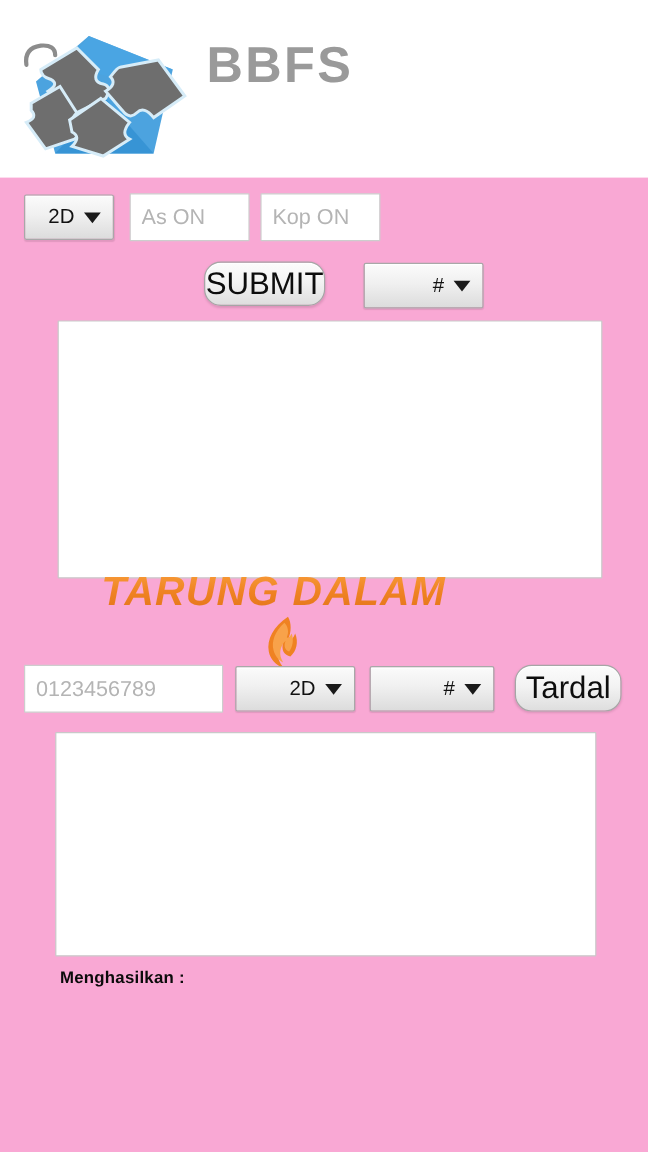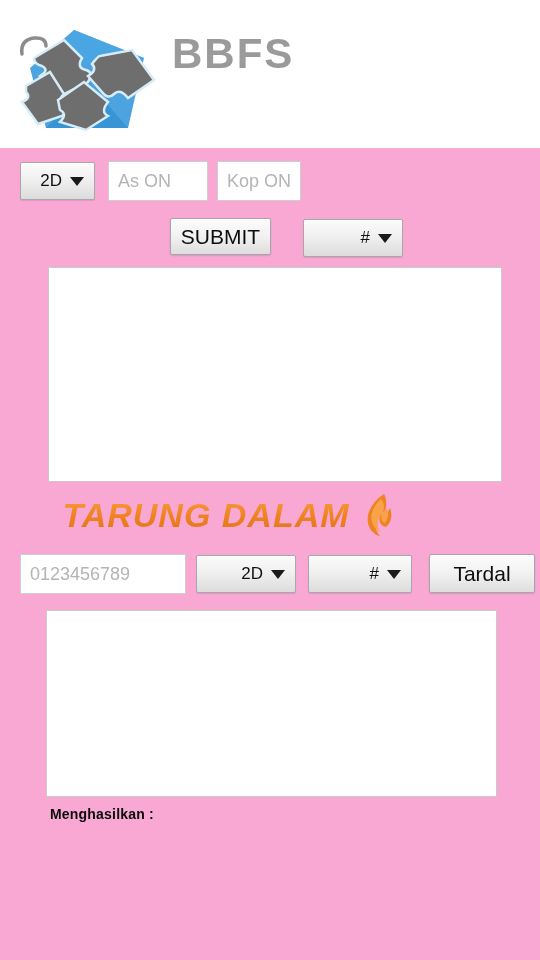--- a/index.html
+++ b/index.html
@@ -97,23 +97,23 @@
     padding: 16px 9px;
     font-family: "Liberation Sans", sans-serif;
     outline: none;
   }
   .ctl-input::placeholder { color: #b4b4b4; opacity: 1; }
 
   .ctl-button {
     position: absolute;
     background: linear-gradient(to bottom, #fcfcfc 0%, #f2f2f2 48%, #dedede 100%);
     border: 1px solid #a6a6a6;
-    border-radius: 2px;
+    border-radius: 14px;
     box-shadow: inset 0 1px 0 #ffffff, 0 1px 2px rgba(0,0,0,0.12);
-    font-size: 21px;
+    font-size: 26px;
     color: #0d0d0d;
     font-family: "Liberation Sans", sans-serif;
     cursor: pointer;
     display: flex;
     align-items: center;
     justify-content: center;
     user-select: none;
   }
 
   .ctl-textarea {
@@ -126,37 +126,38 @@
     padding: 6px 7px;
     font-family: "Liberation Sans", sans-serif;
     resize: none;
     outline: none;
     overflow: auto;
   }
 
   
   #sel-mode-top  { left: 20px;  top: 162px; width: 75px; }
   #inp-as-on     { left: 108px; top: 161px; width: 100px; }
-  #inp-kop-on    { left: 217px; top: 161px; width: 84px; }
+  #inp-kop-on    { left: 217px; top: 161px; width: 100px; }
 
   
   #btn-submit    { left: 170px; top: 218px; width: 101px; height: 37px; }
   #sel-hash-top  { left: 303px; top: 219px; width: 100px; }
 
   
   #out-top { left: 48px; top: 267px; width: 454px; height: 215px; }
 
   
   .tardal-banner {
     position: absolute;
     left: 0; top: 487px;
     width: 456px; height: 56px;
     display: flex;
     align-items: center;
     justify-content: center;
+    flex-direction: column;
   }
   .tardal-word {
     font-size: 34px;
     font-weight: bold;
     font-style: italic;
     font-family: "Liberation Sans", sans-serif;
     letter-spacing: 1px;
     color: #f08a2a;
     background: linear-gradient(to bottom, #f9a03c 0%, #ef8222 50%, #e2731a 100%);
     -webkit-background-clip: text;
@@ -168,21 +169,21 @@
   .tardal-bolt {
     width: 34px; height: 44px;
     margin-left: 10px;
     flex: 0 0 auto;
   }
 
   
   #inp-digits     { left: 20px;  top: 554px; width: 166px; }
   #sel-mode-bot   { left: 196px; top: 555px; width: 100px; }
   #sel-hash-bot   { left: 308px; top: 555px; width: 104px; }
-  #btn-tardal     { left: 429px; top: 554px; width: 106px; height: 39px; }
+  #btn-tardal     { left: 429px; top: 554px; width: 89px; height: 39px; }
 
   
   #out-bot { left: 46px; top: 610px; width: 451px; height: 187px; }
 
   
   #lbl-result {
     position: absolute;
     left: 50px; top: 806px;
     font-size: 14px;
     font-weight: bold;

